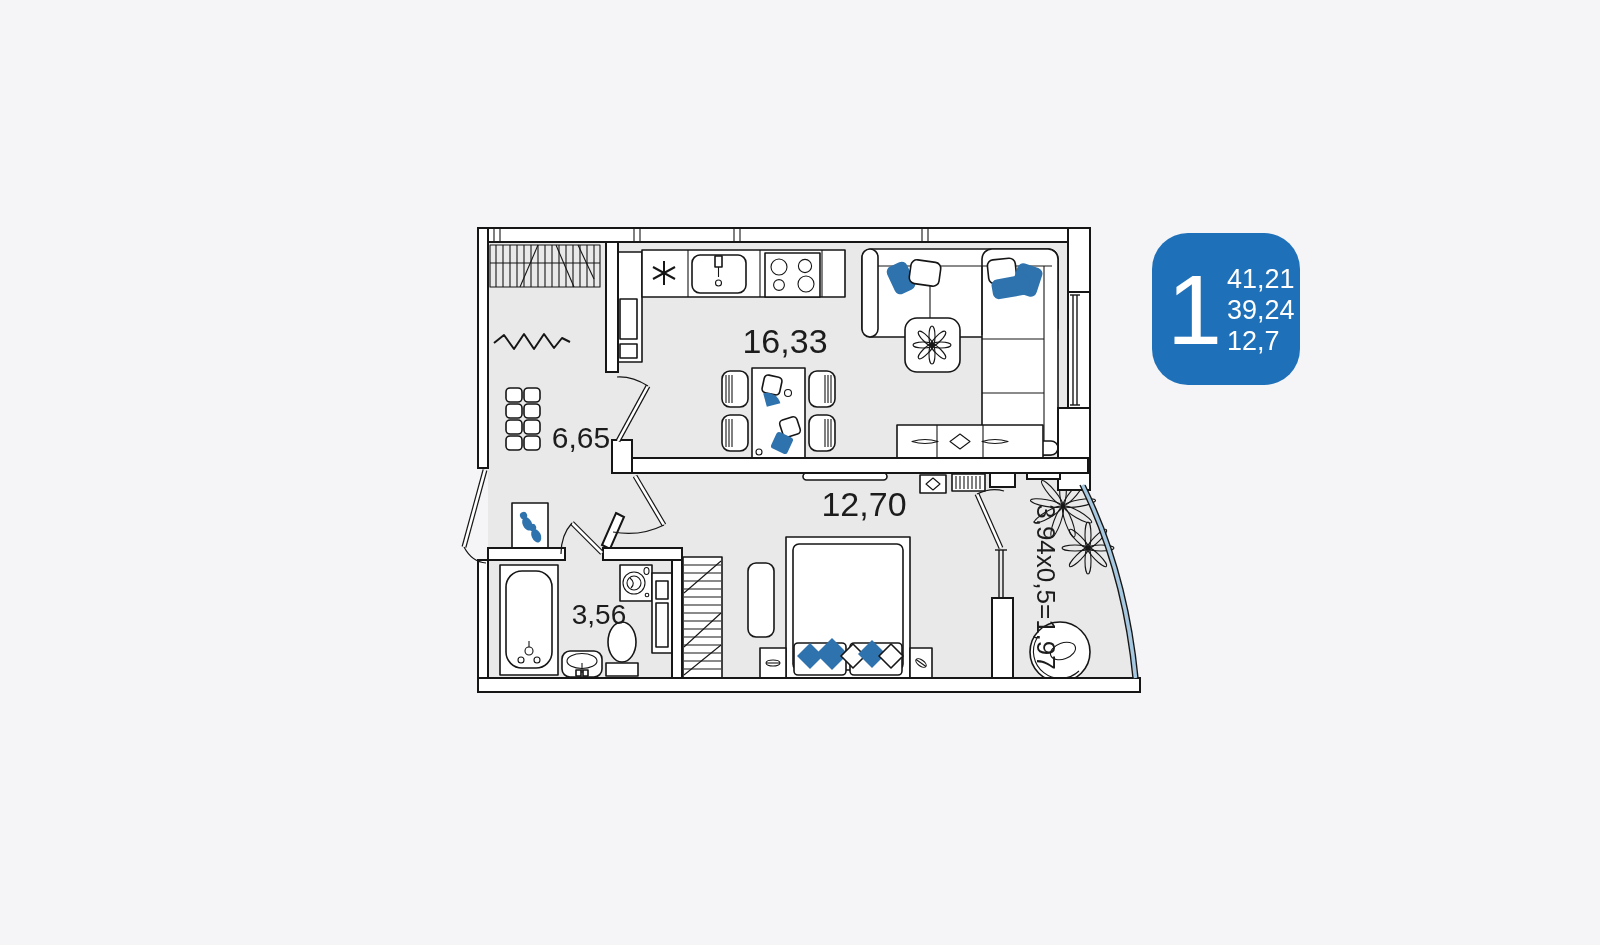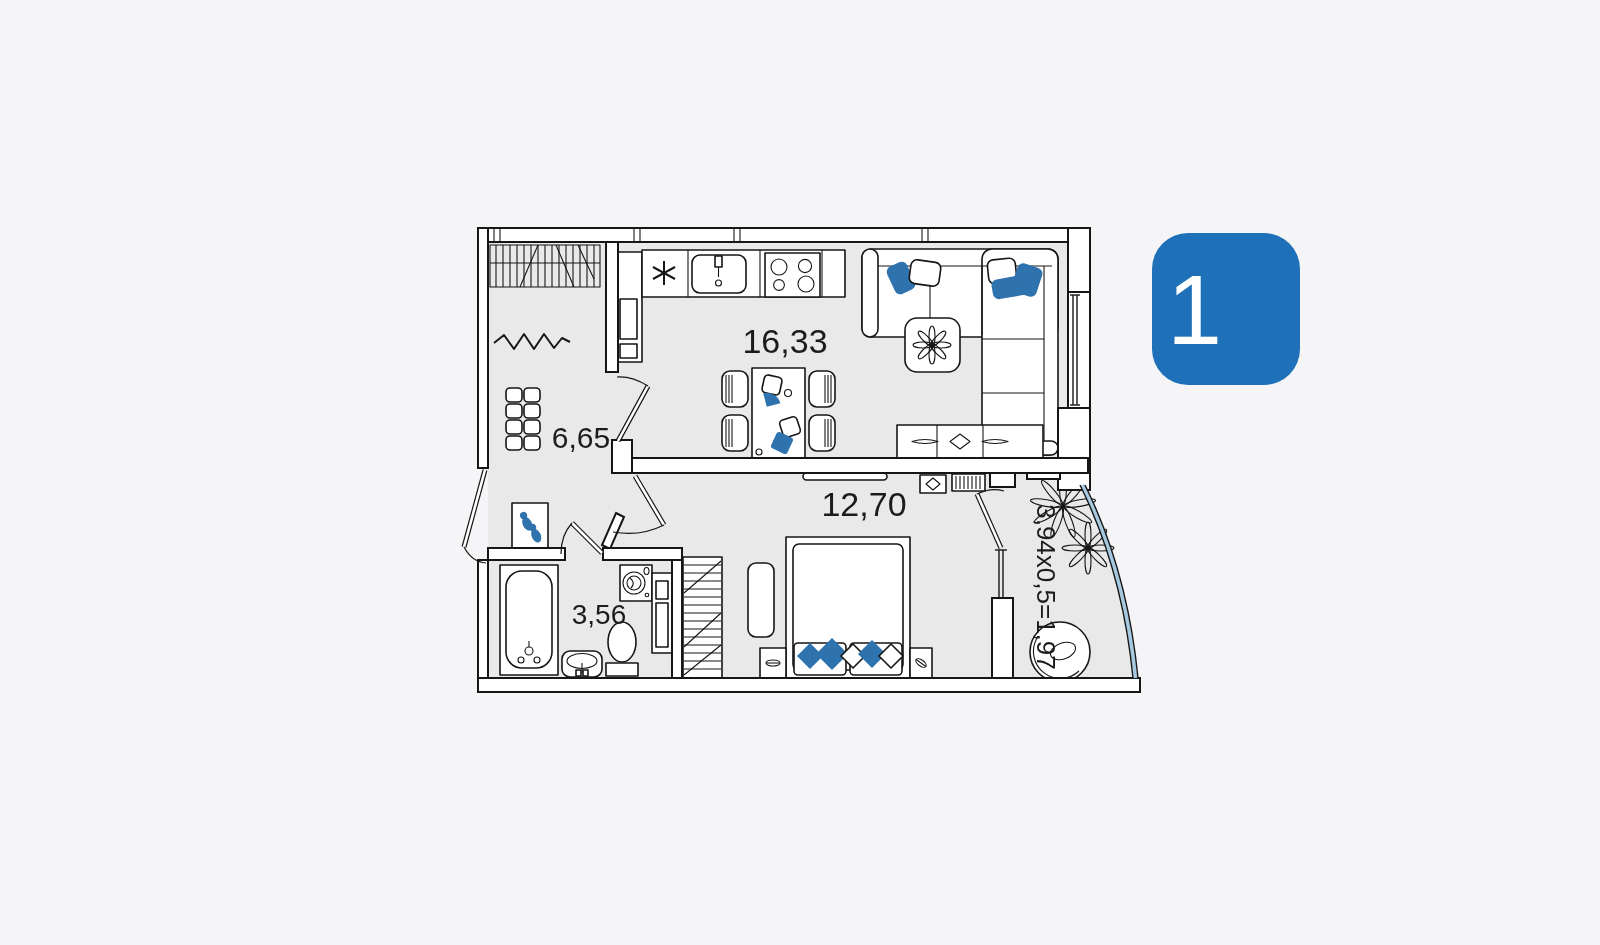--- a/index.html
+++ b/index.html
@@ -450,15 +450,20 @@
 
     <text class="lbl" x="325" y="138" font-size="34" text-anchor="middle">16,33</text>
     <text class="lbl" x="121" y="233" font-size="30" text-anchor="middle">6,65</text>
     <text class="lbl" x="404" y="301" font-size="34" text-anchor="middle">12,70</text>
     <text class="lbl" x="139" y="409" font-size="28" text-anchor="middle">3,56</text>
     <text class="lbl" x="585" y="380" font-size="26" text-anchor="middle" transform="rotate(90 585 372)">3,94x0,5=1,97</text>
   </svg>
 
   <div class="badge">
     <span class="badge-one">1</span>
+    <div class="badge-vals">
+      <span>41,21</span>
+      <span>39,24</span>
+      <span>12,7</span>
+    </div>
   </div>
 
 </div>
 
 </body></html>

